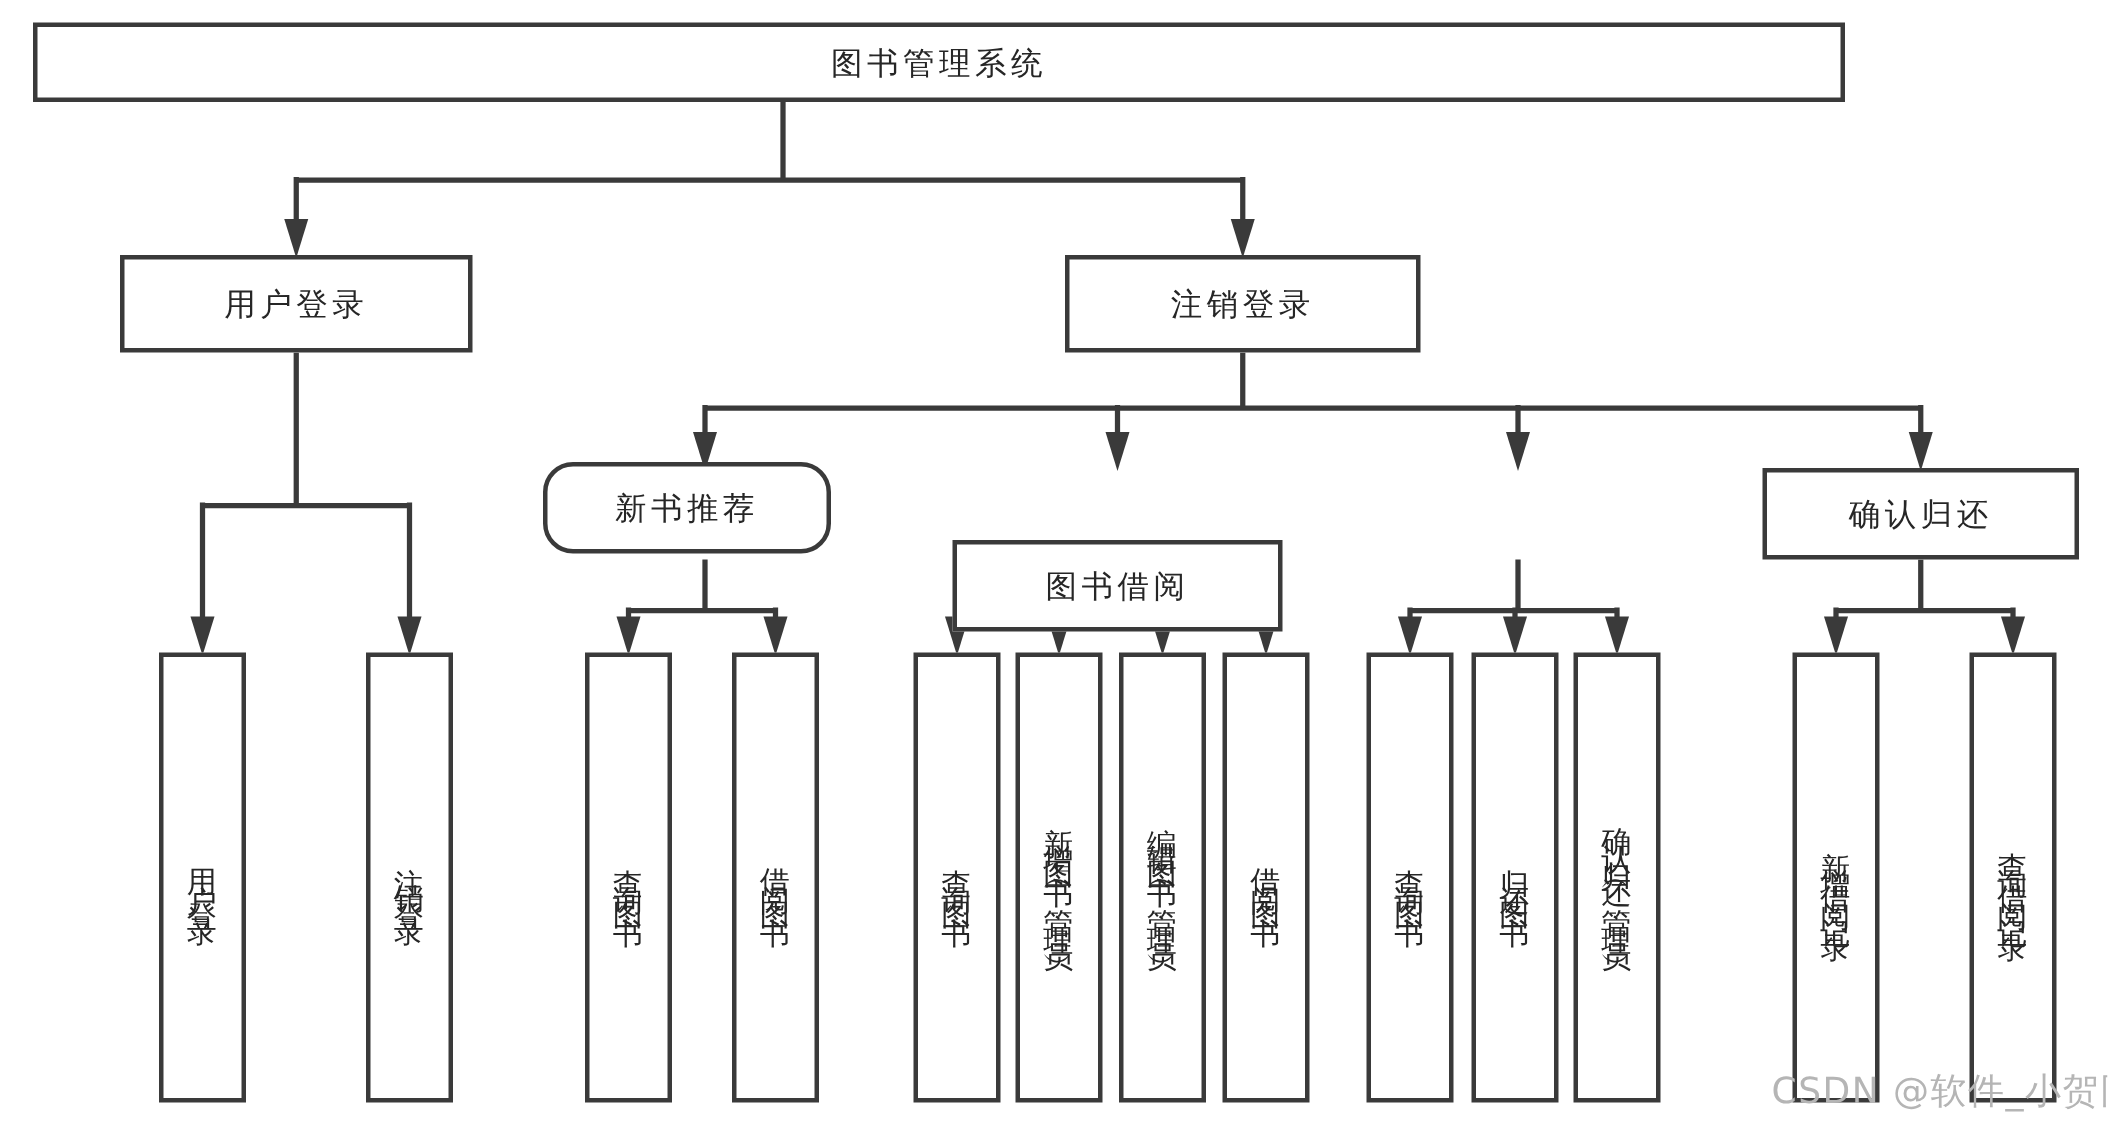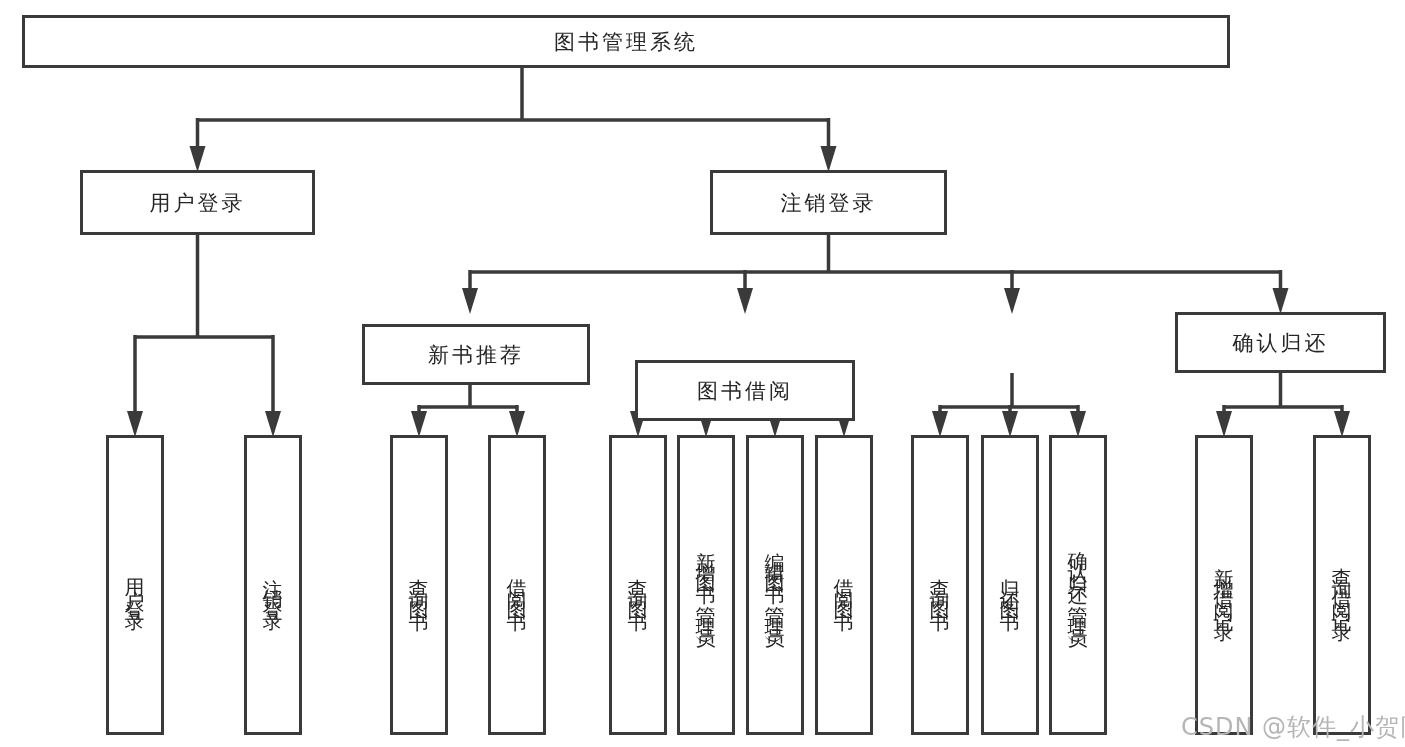--- a/index.html
+++ b/index.html
@@ -106,21 +106,21 @@
     <span class="hlabel">图书管理系统</span>
   </div>
 
   <div class="node" style="left:80px;top:170px;width:235px;height:65px;">
     <span class="hlabel">用户登录</span>
   </div>
   <div class="node" style="left:710px;top:170px;width:237px;height:65px;">
     <span class="hlabel">注销登录</span>
   </div>
 
-  <div class="node" style="left:362px;top:324px;width:228px;height:61px;">
+  <div class="node" style="left:362px;top:308px;width:192px;height:61px;border-radius:20px;">
     <span class="hlabel">新书推荐</span>
   </div>
   <div class="node" style="left:635px;top:312px;width:220px;height:61px;margin-top:48px;">
     <span class="hlabel">图书借阅</span>
   </div>
   <div class="node" style="left:1175px;top:312px;width:211px;height:61px;">
     <span class="hlabel">确认归还</span>
   </div>
 
   <div class="node" style="left:106px;top:435px;width:58px;height:300px;">

